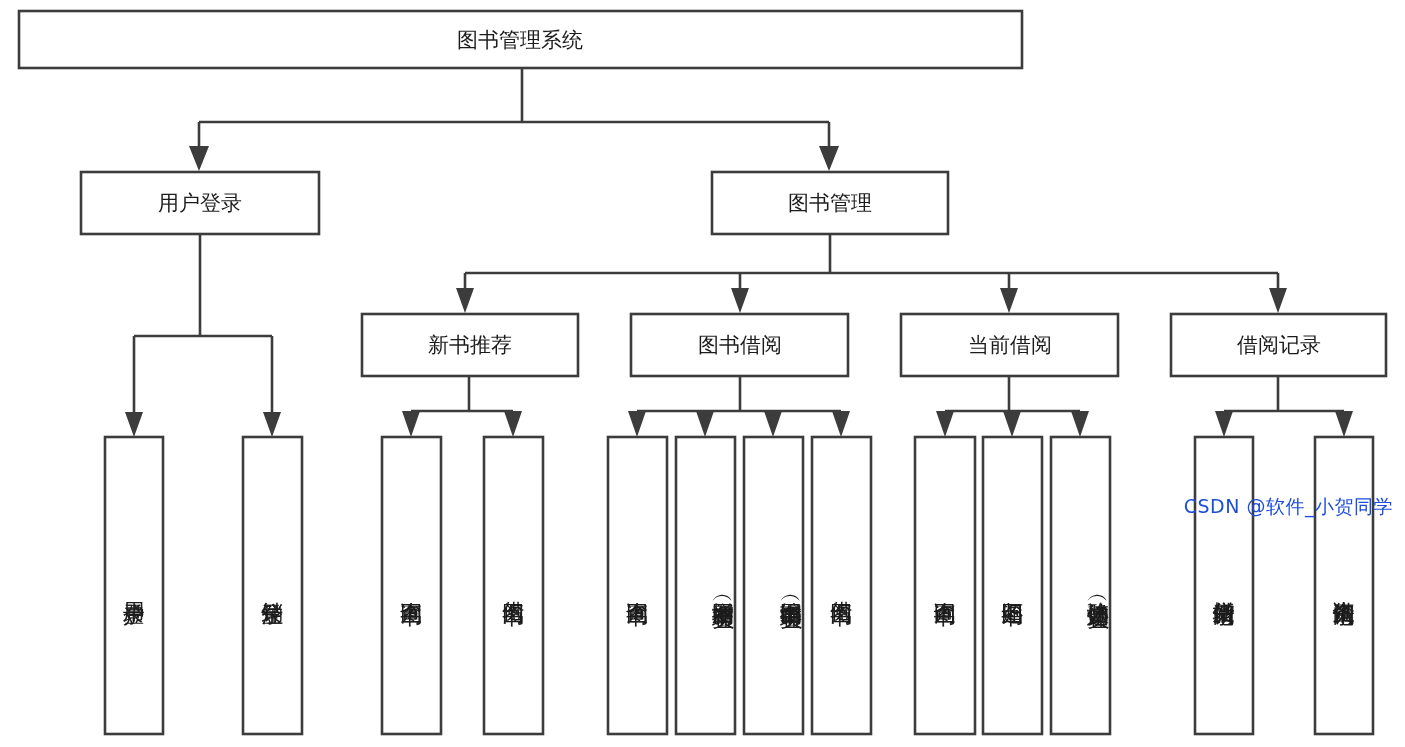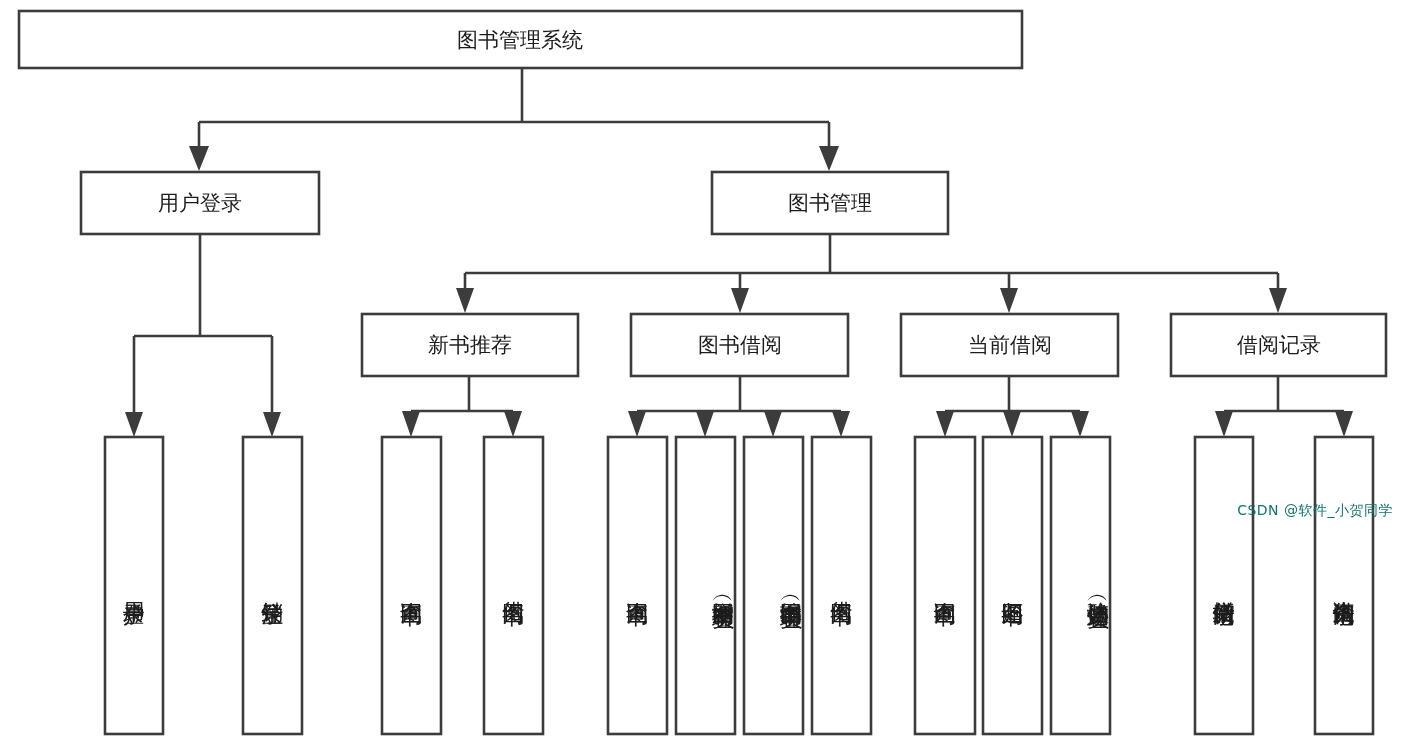--- a/index.html
+++ b/index.html
@@ -67,22 +67,22 @@
     justify-content: center;
   }
   .vlabel.mid {
     align-items: center;
   }
   .watermark {
     position: absolute;
     right: 12px;
     bottom: 4px;
     font-family: "DejaVu Sans", "Liberation Sans", sans-serif;
-    font-size: 14px;
-    color: #0f766e;
+    font-size: 19px;
+    color: #1d4ed8;
     white-space: nowrap;
     letter-spacing: 0.5px;
   }
 </style>
 </head>
 <body>
 
 <div id="diagram-root">
 
   <svg id="flow" viewBox="0 0 1405 747">

